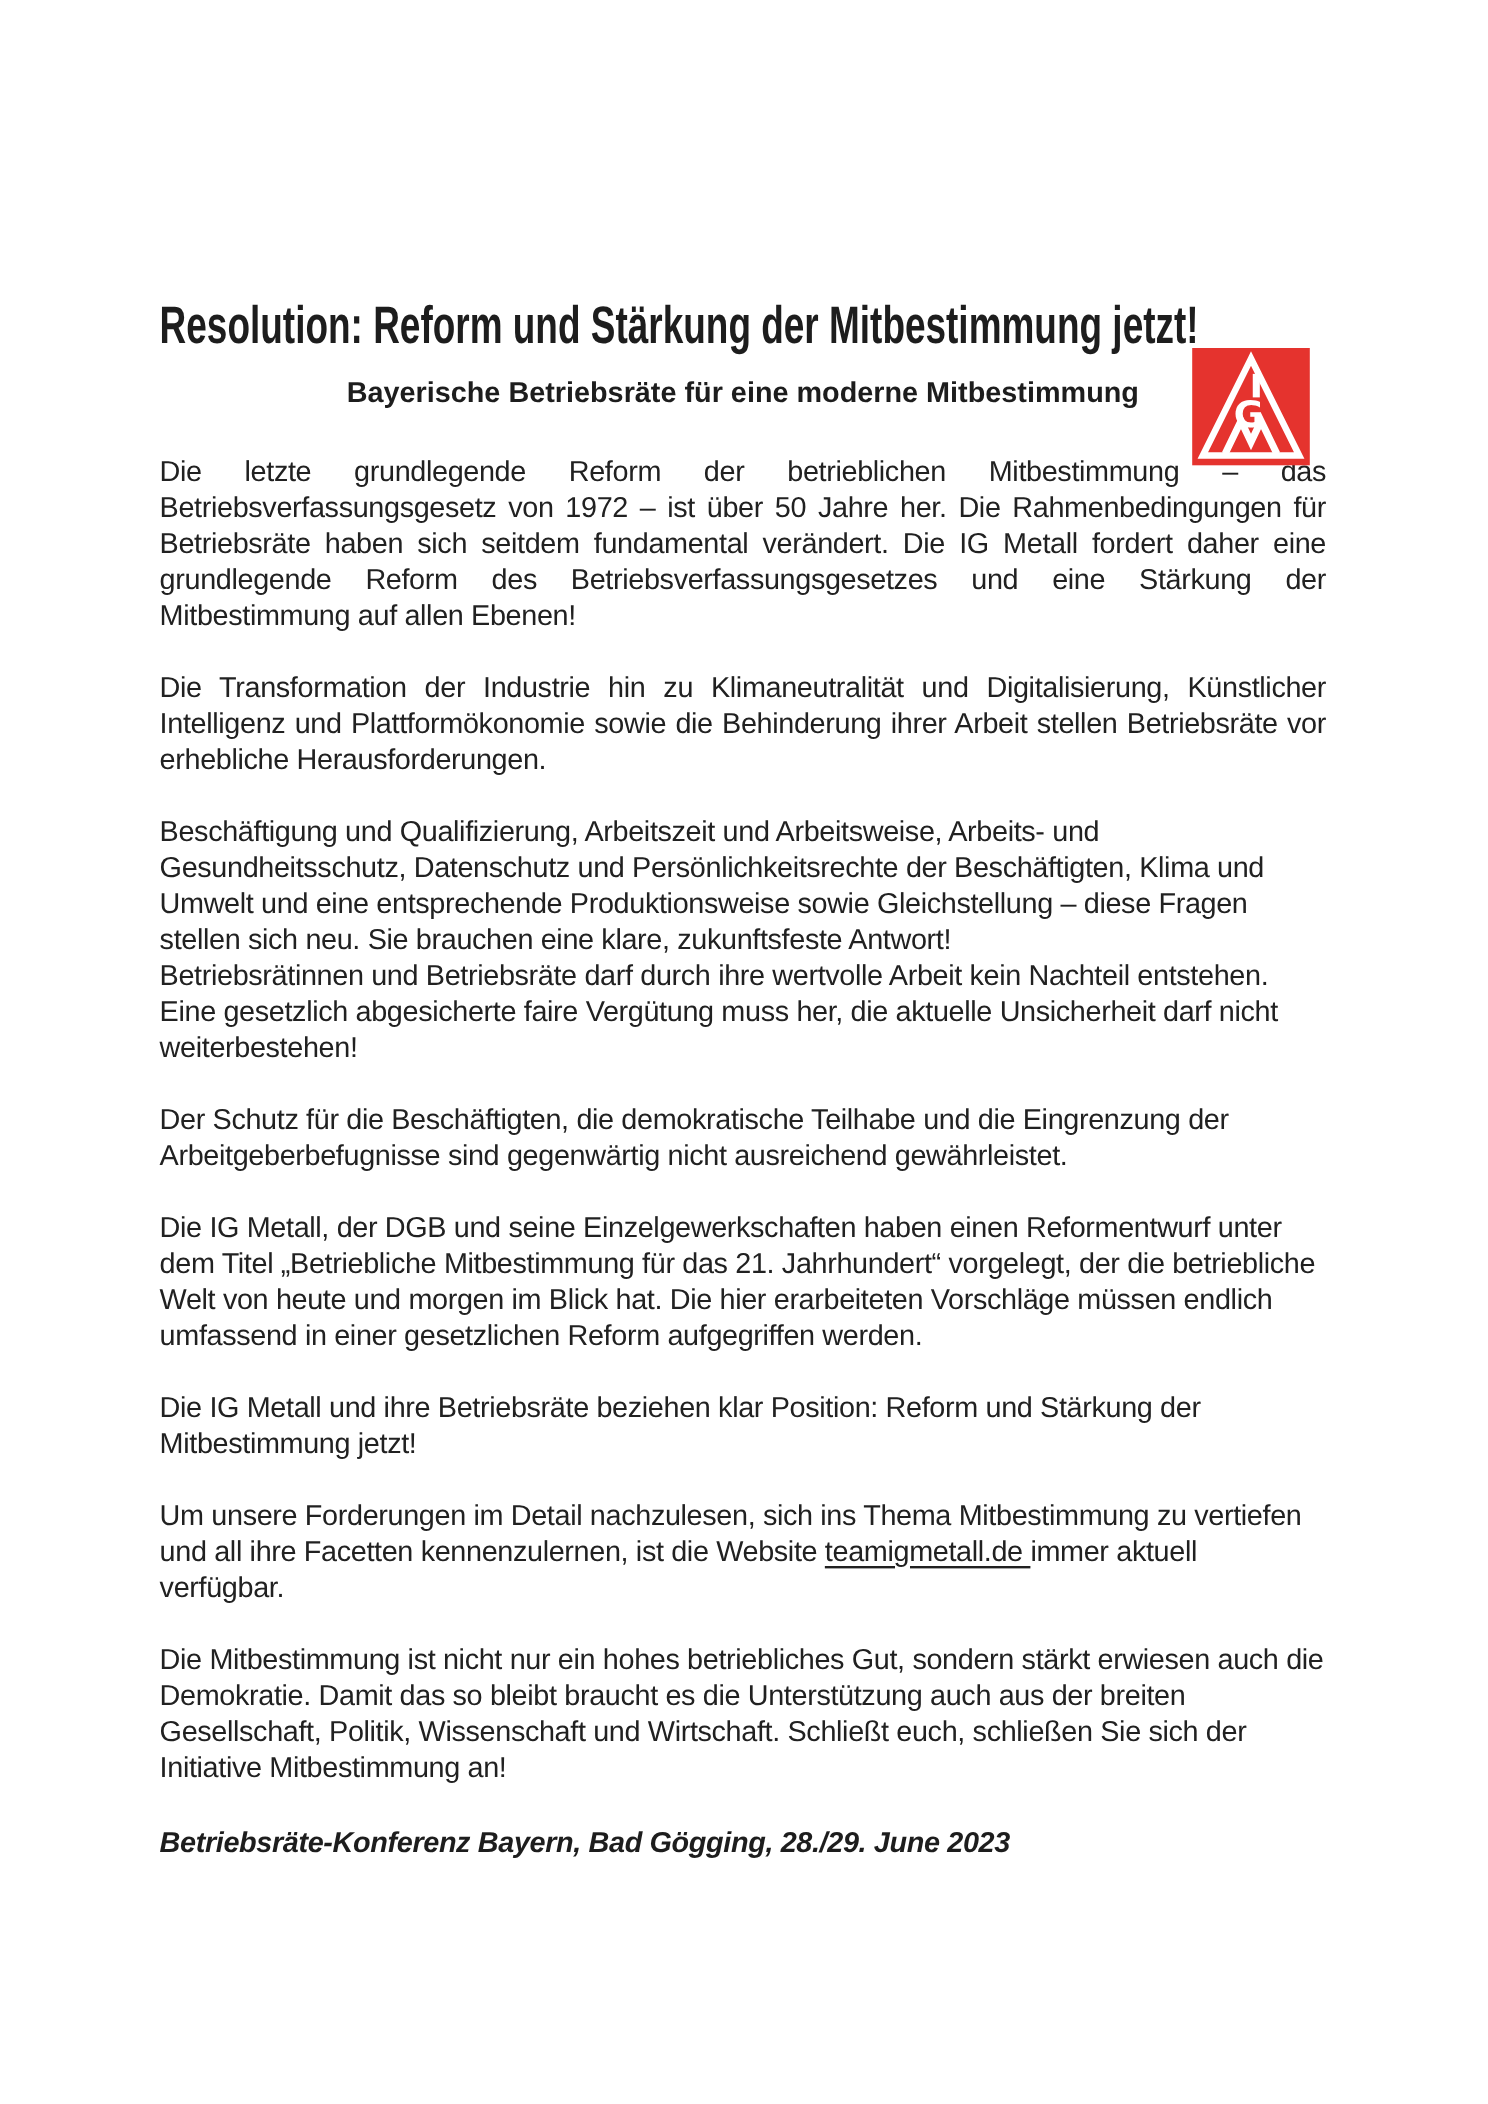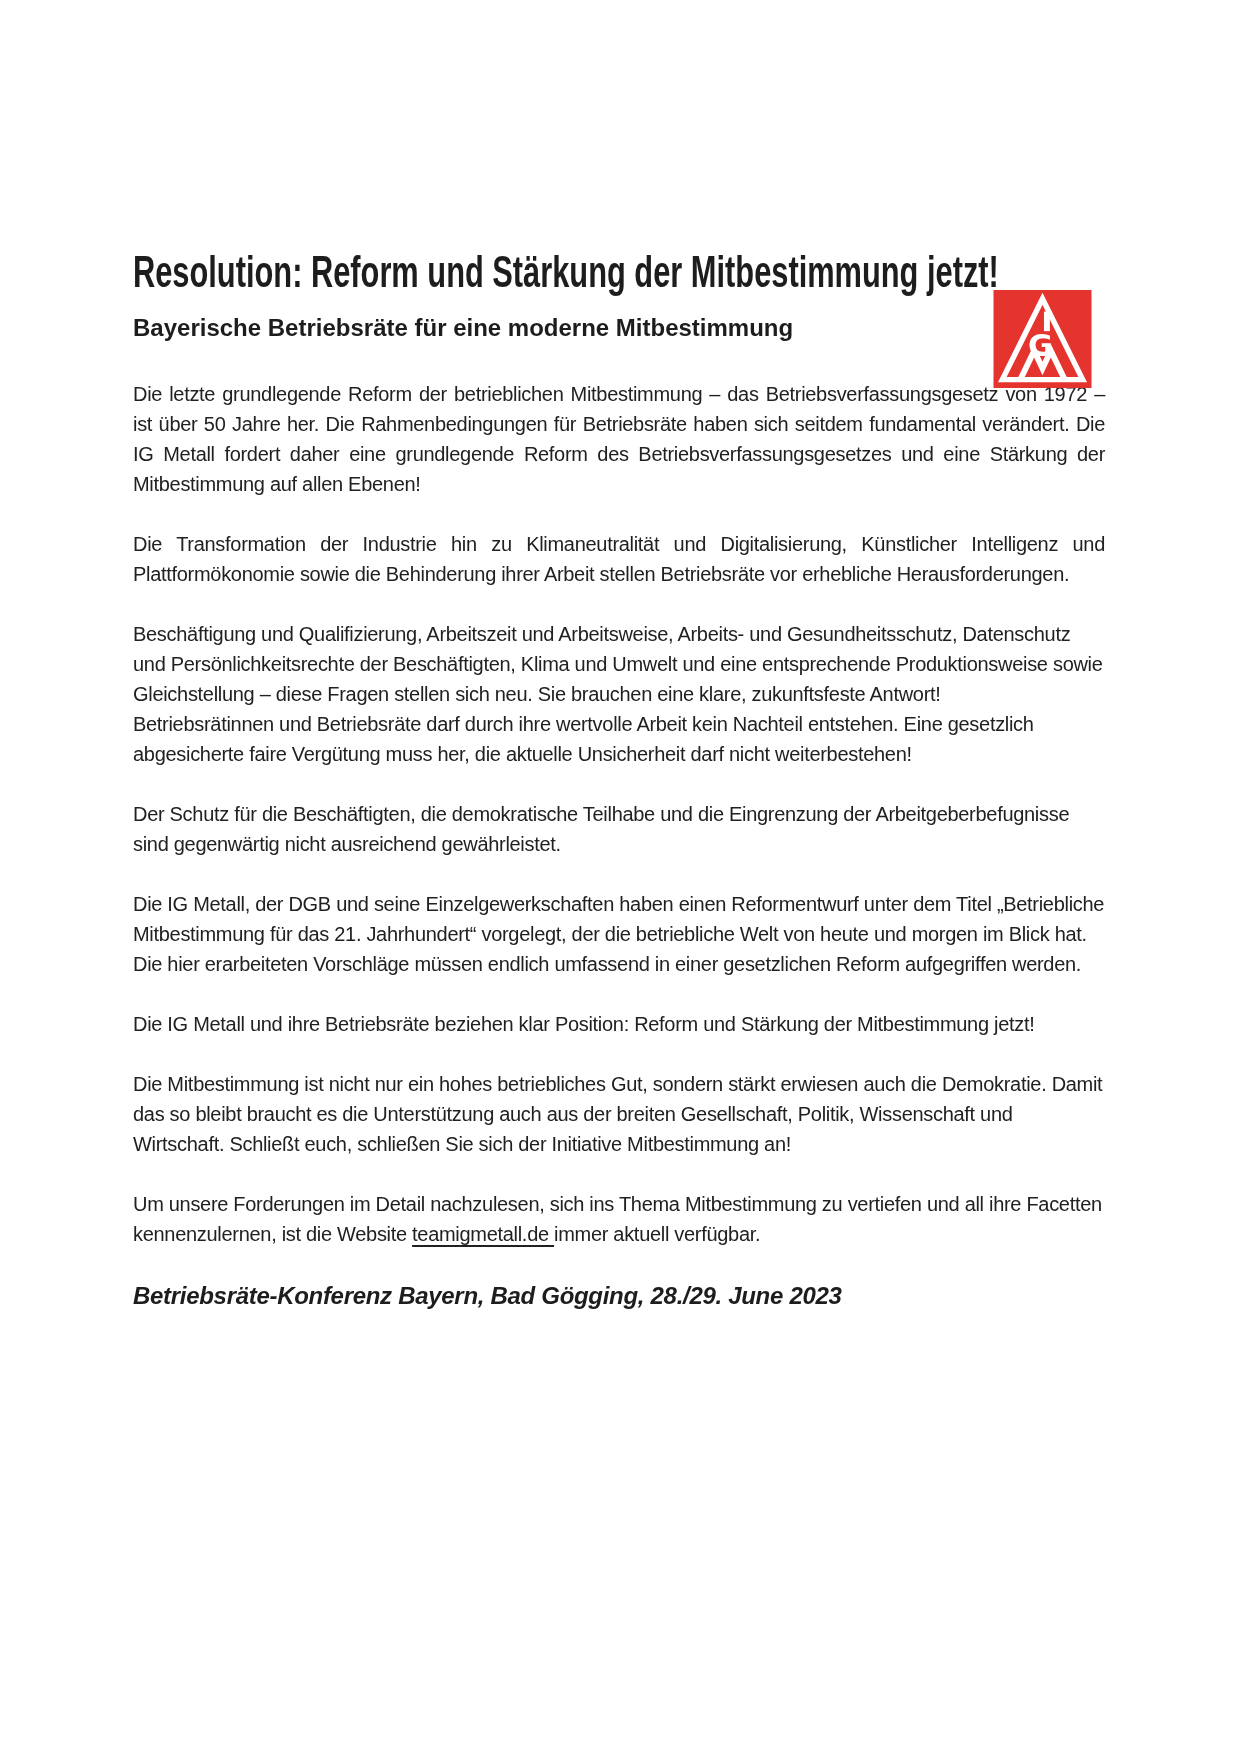--- a/index.html
+++ b/index.html
@@ -22,24 +22,25 @@
     line-height: 1.2;
     white-space: nowrap;
     transform: scaleX(0.70);
     transform-origin: left top;
     color: #1d1d1d;
   }
   .subtitle {
     margin: 14px 0 36px 0;
     font-size: 24px; font-weight: 700;
     line-height: 30px;
+    text-align: center;
     color: #1d1d1d;
   }
   .para {
-    font-size: 20px;
+    font-size: 24px;
     line-height: 30px;
     letter-spacing: -0.3px;
     margin: 0 0 30px 0;
     text-align: left;
     color: #212121;
   }
   .p-justify { text-align: justify; text-justify: inter-word; }
   .no-gap { margin-bottom: 0; }
   .weblink {
     color: #212121;
@@ -86,22 +87,22 @@
     <p class="para no-gap">Beschäftigung und Qualifizierung, Arbeitszeit und Arbeitsweise, Arbeits- und Gesundheitsschutz, Datenschutz und Persönlichkeitsrechte der Beschäftigten, Klima und Umwelt und eine entsprechende Produktionsweise sowie Gleichstellung – diese Fragen stellen sich neu. Sie brauchen eine klare, zukunftsfeste Antwort!</p>
 
     <p class="para">Betriebsrätinnen und Betriebsräte darf durch ihre wertvolle Arbeit kein Nachteil entstehen. Eine gesetzlich abgesicherte faire Vergütung muss her, die aktuelle Unsicherheit darf nicht weiterbestehen!</p>
 
     <p class="para">Der Schutz für die Beschäftigten, die demokratische Teilhabe und die Eingrenzung der Arbeitgeberbefugnisse sind gegenwärtig nicht ausreichend gewährleistet.</p>
 
     <p class="para">Die IG Metall, der DGB und seine Einzelgewerkschaften haben einen Reformentwurf unter dem Titel „Betriebliche Mitbestimmung für das 21. Jahrhundert“ vorgelegt, der die betriebliche Welt von heute und morgen im Blick hat. Die hier erarbeiteten Vorschläge müssen endlich umfassend in einer gesetzlichen Reform aufgegriffen werden.</p>
 
     <p class="para">Die IG Metall und ihre Betriebsräte beziehen klar Position: Reform und Stärkung der Mitbestimmung jetzt!</p>
 
-    <p class="para">Die Mitbestimmung ist nicht nur ein hohes betriebliches Gut, sondern stärkt erwiesen auch die Demokratie. Damit das so bleibt braucht es die Unterstützung auch aus der breiten Gesellschaft, Politik, Wissenschaft und Wirtschaft. Schließt euch, schließen Sie sich der Initiative Mitbestimmung an!</p>
-
     <p class="para">
       <span>Um unsere Forderungen im Detail nachzulesen, sich ins Thema Mitbestimmung zu vertiefen und all ihre Facetten kennenzulernen, ist die Website </span><span class="weblink">teamigmetall.de </span><span>immer aktuell verfügbar.</span>
     </p>
+
+    <p class="para">Die Mitbestimmung ist nicht nur ein hohes betriebliches Gut, sondern stärkt erwiesen auch die Demokratie. Damit das so bleibt braucht es die Unterstützung auch aus der breiten Gesellschaft, Politik, Wissenschaft und Wirtschaft. Schließt euch, schließen Sie sich der Initiative Mitbestimmung an!</p>
 
     <p class="closing">Betriebsräte-Konferenz Bayern, Bad Gögging, 28./29. June 2023</p>
 
   </div>
 </div>
 
 </body></html>

